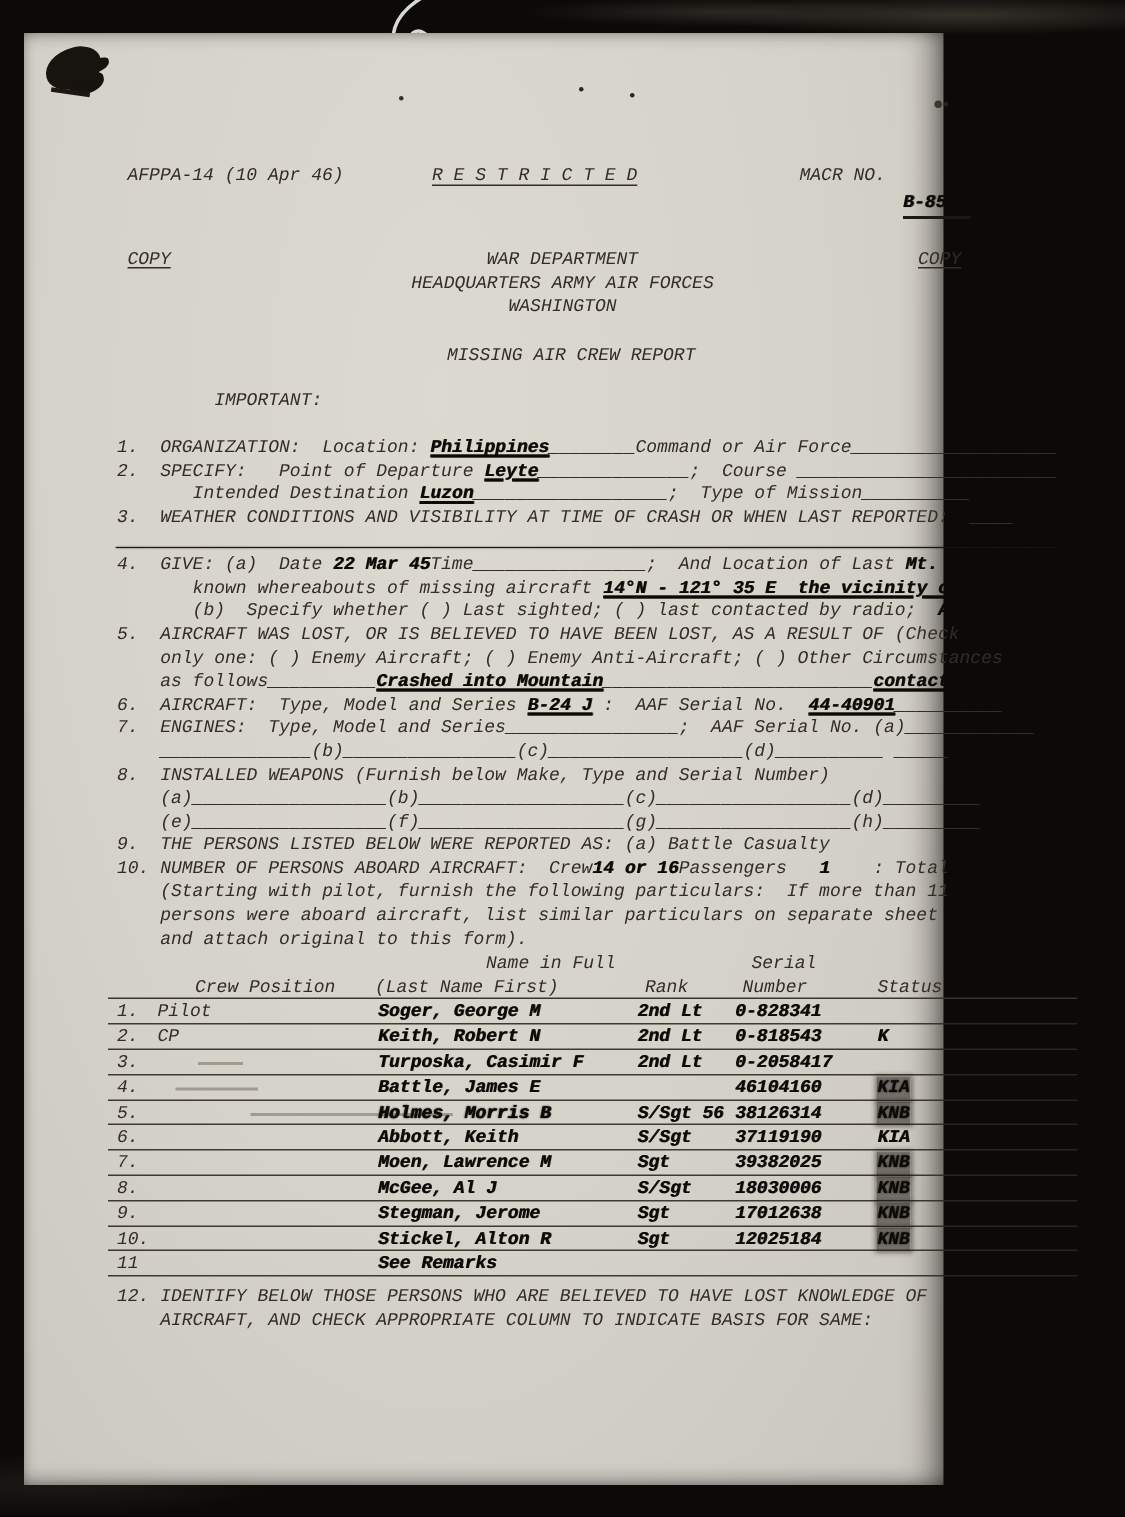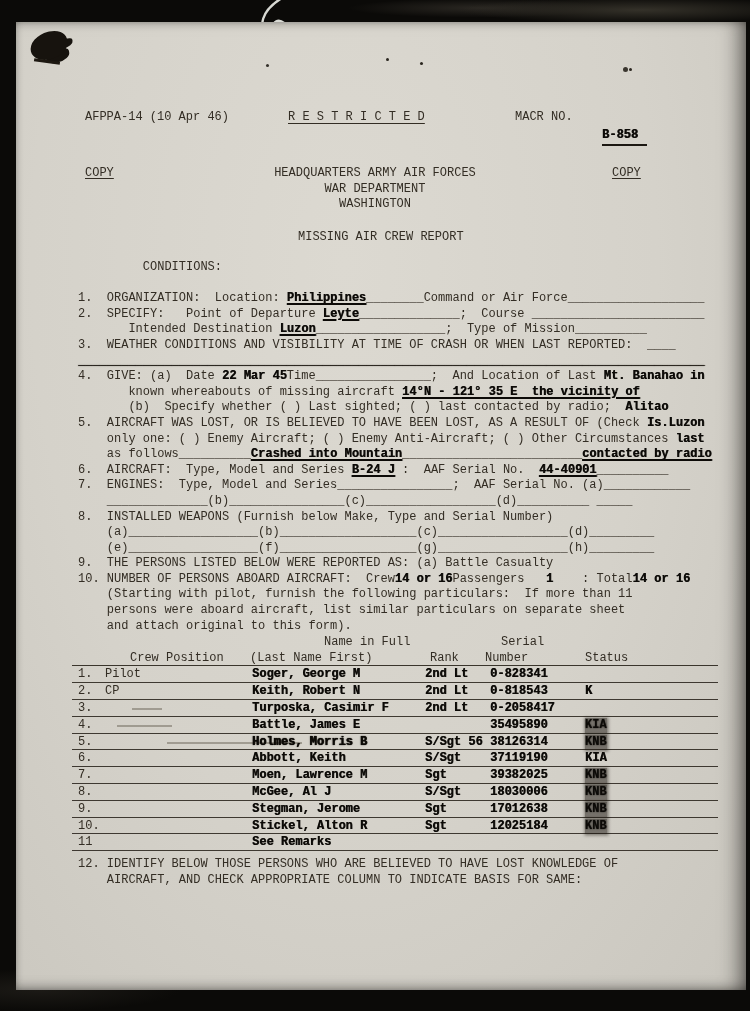--- a/index.html
+++ b/index.html
@@ -3,24 +3,24 @@
 <meta charset="utf-8">
 <style>
   html,body{margin:0;padding:0;background:#000;}
   .frame{position:relative;width:750px;height:1011px;overflow:hidden;
     background:
       radial-gradient(ellipse 300px 22px at 640px 10px, #343129 0%, transparent 60%),
       radial-gradient(ellipse 220px 16px at 480px 8px, #2a2722 0%, transparent 60%),
       radial-gradient(ellipse 200px 30px at 40px 990px, #1c1a16 0%, transparent 70%),
       #0b0a08;
     font-family:"Liberation Mono","DejaVu Sans Mono",monospace;}
-  .page{position:absolute;left:16px;top:22px;width:730px;height:968px;
+  .page{position:absolute;left:16px;top:22px;width:613px;height:968px;
     background:radial-gradient(ellipse at 45% 25%, #dcd9d1 0%, #d5d2ca 55%, #c9c6be 100%);
     box-shadow: inset -16px 0 22px -12px rgba(10,8,6,.65), inset 4px 0 10px -6px rgba(10,8,6,.35),
-                inset 0 -8px 14px -9px rgba(10,8,6,.5), inset 0 6px 10px -7px rgba(10,8,6,.35);}
+                inset 0 -8px 14px -9px rgba(10,8,6,.5), inset 0 6px 10px -7px rgba(10,8,6,.35); font-style: italic;}
   .body{position:absolute;left:62px;top:88px;width:635px;color:#332d24;
     font-size:12px;line-height:15.6px;}
   .ln{white-space:pre;height:15.6px;}
   .multi{white-space:pre;}
   .v{font-weight:700;color:#0c0a07;text-shadow:.5px 0 0 rgba(12,10,7,.85);}
   .u{text-decoration:underline;text-decoration-thickness:1.5px;text-underline-offset:2px;}
   .copy{text-decoration:underline;text-underline-offset:2px;}
   .restr{text-decoration:underline;text-underline-offset:3px;}
   .macr{font-weight:700;color:#0c0a07;border-bottom:2px solid #1c1812;padding-right:9px;
     text-shadow:.6px 0 .6px rgba(12,10,7,.9);margin-top:18px;}
@@ -32,21 +32,21 @@
   .title-line{margin-top:16px;white-space:pre;text-indent:220px;}
   .imp{display:flex;margin-top:14px;margin-bottom:15px;}
   .imp span{white-space:pre;}
   .sec1{margin-top:16px;}
   .t-h1{position:relative;height:15.6px;}
   .t-h2{position:relative;height:15.6px;border-bottom:1.3px solid #3a352c;margin-left:-6px;width:646px;}
   .trow{position:relative;height:15.8px;border-bottom:1.3px solid rgba(46,40,32,.9);margin-left:-6px;width:646px;}
   .c{position:absolute;top:1px;white-space:pre;}
   .c-n{left:6px;} .c-pos{left:33px;} .c-name{left:180px;} .c-rank{left:353px;}
   .c-serial{left:418px;} .c-status{left:513px;}
-  .h-pos{left:58px;} .h-name{left:178px;} .h-rank{left:358px;} .h-serial{left:413px;text-align:right;} .h-status{left:513px;}
+  .h-pos{left:58px;} .h-name{left:178px;} .h-rank{left:358px;} .h-serial{left:423px;text-align:right;} .h-status{left:513px;}
   .h1-name{left:246px;} .h1-serial{left:423px;}
   .blot{background:rgba(25,20,14,.5);box-shadow:0 0 3px 1.5px rgba(25,20,14,.45);text-shadow:0 0 1.5px rgba(10,8,6,.95);}
   .ov{text-shadow:0 0 1.4px rgba(15,12,8,.9),.6px 0 0 rgba(15,12,8,.9);}
   .i12{margin-top:6px;}
   .smudge{position:absolute;top:8px;height:2px;background:rgba(95,88,76,.45);}
   .blob{position:absolute;left:14px;top:10px;width:38px;height:27px;background:#17130e;
     border-radius:58% 42% 55% 45%;transform:rotate(-14deg);
     box-shadow:6px 12px 0 -7px #17130e,-3px -3px 0 -8px #17130e,14px 2px 0 -9px #17130e;}
   .blob-tail{position:absolute;left:18px;top:38px;width:26px;height:3px;background:#1d1811;transform:rotate(8deg);}
   .scratch{position:absolute;left:248px;top:-4px;}
@@ -63,38 +63,38 @@
   <div class="page">
     <div class="blob"></div>
     <div class="blob-tail"></div>
     <div class="specks"></div>
 
     <div class="body">
 
       <div class="hrow">
         <span class="habs" style="left:7px">AFPPA-14 (10 Apr 46)</span>
         <span class="habs restr" style="left:210px">R E S T R I C T E D</span>
-        <span class="habs" style="left:437px">MACR NO. </span>
+        <span class="habs" style="left:455px">MACR NO. </span>
         <span class="habs macr" style="left:524px">B-858</span>
       </div>
 
       <div class="hrow2">
         <span class="habs copy" style="left:7px">COPY</span>
         <div class="deptblock">
+          <div>WAR DEPARTMENT</div>
           <div>HEADQUARTERS ARMY AIR FORCES</div>
-          <div>WAR DEPARTMENT</div>
           <div>WASHINGTON</div>
         </div>
         <span class="habs copy" style="left:534px">COPY</span>
       </div>
 
       <div class="title-line">MISSING AIR CREW REPORT</div>
 
       <div class="imp">
-        <span>         CONDITIONS:  </span>
+        <span>         IMPORTANT:  </span>
       </div>
 
       <div class="ln sec1"><span>1.  ORGANIZATION:  Location: </span><span class="v u">Philippines</span><span>________</span><span>Command or Air Force</span><span>___________________</span></div>
 
       <div class="ln"><span>2.  SPECIFY:   Point of Departure </span><span class="v u">Leyte</span><span>______________</span><span>;  Course </span><span>________________________</span></div>
       <div class="ln"><span>       Intended Destination </span><span class="v u">Luzon</span><span>__________________</span><span>;  Type of Mission</span><span>__________</span></div>
 
       <div class="ln"><span>3.  WEATHER CONDITIONS AND VISIBILITY AT TIME OF CRASH OR WHEN LAST REPORTED:  </span><span>____</span></div>
       <div class="ln hvy">_______________________________________________________________________________________</div>
 
@@ -158,21 +158,21 @@
           <span class="c c-rank v">2nd Lt</span>
           <span class="c c-serial v">0-2058417</span>
           <span class="c c-status v"></span>
         </div>
       <div class="trow">
           <span class="smudge" style="left:45px;width:55px"></span>
           <span class="c c-n">4.</span>
           <span class="c c-pos"></span>
           <span class="c c-name v">Battle, James E</span>
           <span class="c c-rank v"></span>
-          <span class="c c-serial v">35495890</span>
+          <span class="c c-serial v">46104160</span>
           <span class="c c-status v blot">KIA</span>
         </div>
       <div class="trow">
           <span class="smudge" style="left:95px;width:135px"></span>
           <span class="c c-n">5.</span>
           <span class="c c-pos"></span>
           <span class="c c-name v ov">Holmes, Morris B</span>
           <span class="c c-rank v">S/Sgt 56</span>
           <span class="c c-serial v">38126314</span>
           <span class="c c-status v blot">KNB</span>

